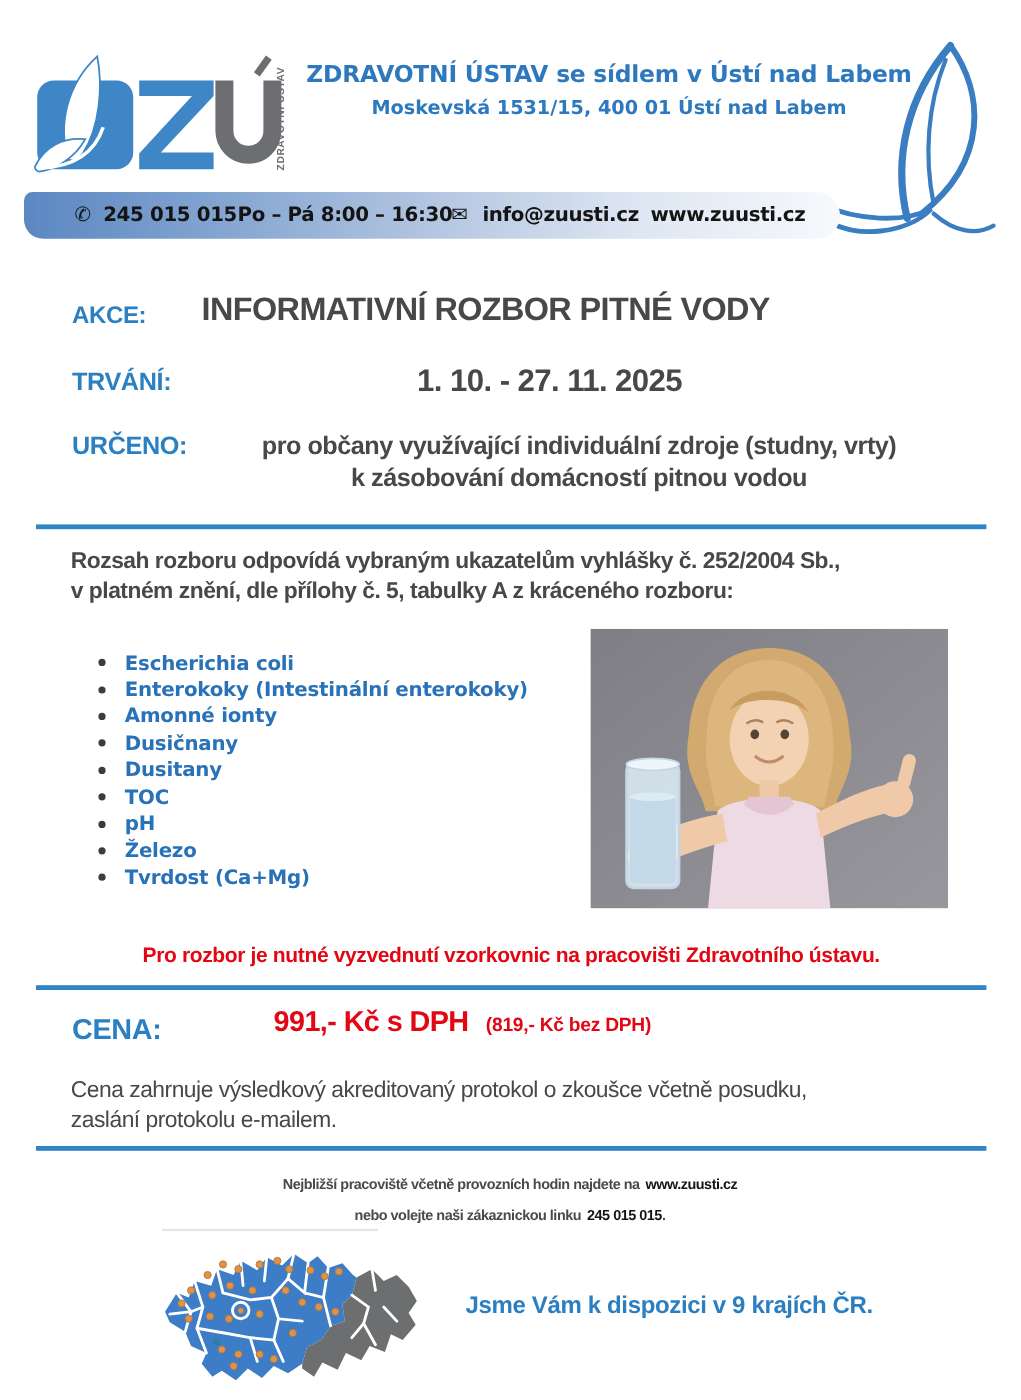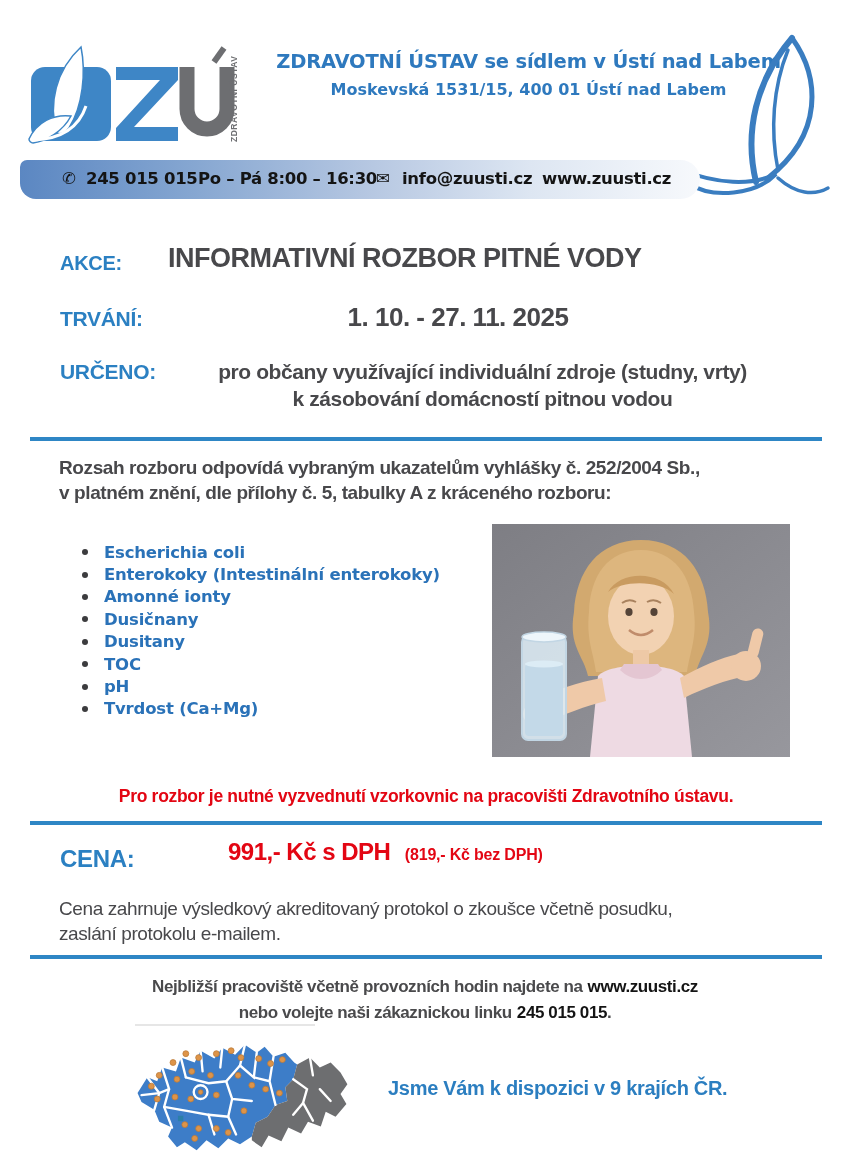--- a/index.html
+++ b/index.html
@@ -1,21 +1,21 @@
 <!DOCTYPE html>
 <html><head>
 <meta charset="utf-8">
 <style>
   html,body{margin:0;padding:0;background:#ffffff;}
   #page{position:relative;width:851px;height:1167px;background:#fff;overflow:hidden;
         font-family:"Liberation Sans",sans-serif;}
   .abs{position:absolute;}
 
   
-  .title-block{position:absolute;left:235px;top:50px;width:545px;text-align:center;color:#2e79be;margin-left:21px;}
+  .title-block{position:absolute;left:235px;top:50px;width:545px;text-align:center;color:#2e79be;}
   .org-name{font-family:"DejaVu Sans",sans-serif;font-weight:bold;font-size:19.5px;letter-spacing:-0.2px;}
   .org-addr{font-family:"DejaVu Sans",sans-serif;font-weight:bold;font-size:16px;margin-top:7px;text-align:center;}
   .org-ids{font-family:"DejaVu Sans",sans-serif;font-weight:bold;font-size:19px;margin-top:5px;}
   .org-ids .gap{margin-left:30px;}
 
   .contact-bar{position:absolute;left:20px;top:160px;width:680px;height:39px;
      background:linear-gradient(90deg,#5b87c2 0%,#85a6d1 25%,#b7c8e2 52%,#dde6f2 75%,#f7f9fc 100%);
      border-radius:8px 22px 22px 18px;}
   .contact-bar span{position:absolute;top:9px;font-weight:bold;font-size:16.5px;color:#141414;
      font-family:"DejaVu Sans",sans-serif;white-space:nowrap;letter-spacing:-0.3px;}
@@ -51,21 +51,21 @@
   .notice{position:absolute;left:30px;top:786px;width:792px;text-align:center;color:#e30613;
       font-weight:bold;font-size:17.5px;letter-spacing:-0.3px;white-space:nowrap;}
 
   .price-line{position:absolute;left:228px;top:838px;color:#e30613;font-weight:bold;white-space:nowrap;}
   .price-value{font-size:24px;letter-spacing:-0.5px;}
   .price-note{font-size:16px;margin-left:10px;letter-spacing:-0.2px;}
   .price-desc{position:absolute;left:59px;top:896px;color:#48484b;font-weight:normal;font-size:19px;
       line-height:25px;letter-spacing:-0.4px;}
 
   .footer-lines{position:absolute;left:45px;top:974px;width:760px;text-align:center;color:#4a4a4c;
-      font-weight:bold;font-size:17px;line-height:26px;letter-spacing:-0.4px;}
+      font-weight:bold;font-size:12px;line-height:26px;letter-spacing:-0.4px;}
   .footer-lines b{color:#141414;margin-left:5px;}
   .footer-lines .suffix{margin-left:0;color:#4a4a4c;}
 
   .map-topline{position:absolute;left:135px;top:1024px;width:180px;height:2px;background:#e6e6e6;}
   .map{position:absolute;left:128px;top:1032px;width:225px;height:133px;}
   .map-caption{position:absolute;left:388px;top:1077px;color:#2b7ec0;font-weight:bold;font-size:20px;
       letter-spacing:-0.3px;white-space:nowrap;}
 </style>
 </head>
 <body>
@@ -151,20 +151,24 @@
       <span class="dot"></span>
       <span class="itxt">Dusitany</span>
     </li>
       <li>
       <span class="dot"></span>
       <span class="itxt">TOC</span>
     </li>
       <li>
       <span class="dot"></span>
       <span class="itxt">pH</span>
+    </li>
+      <li>
+      <span class="dot"></span>
+      <span class="itxt">Železo</span>
     </li>
       <li>
       <span class="dot"></span>
       <span class="itxt">Tvrdost (Ca+Mg)</span>
     </li>
     </ul>
 
   <svg class="photo" viewBox="0 0 298 233">
     <defs>
       <linearGradient id="pbg" x1="0" y1="0" x2="1" y2="1">

